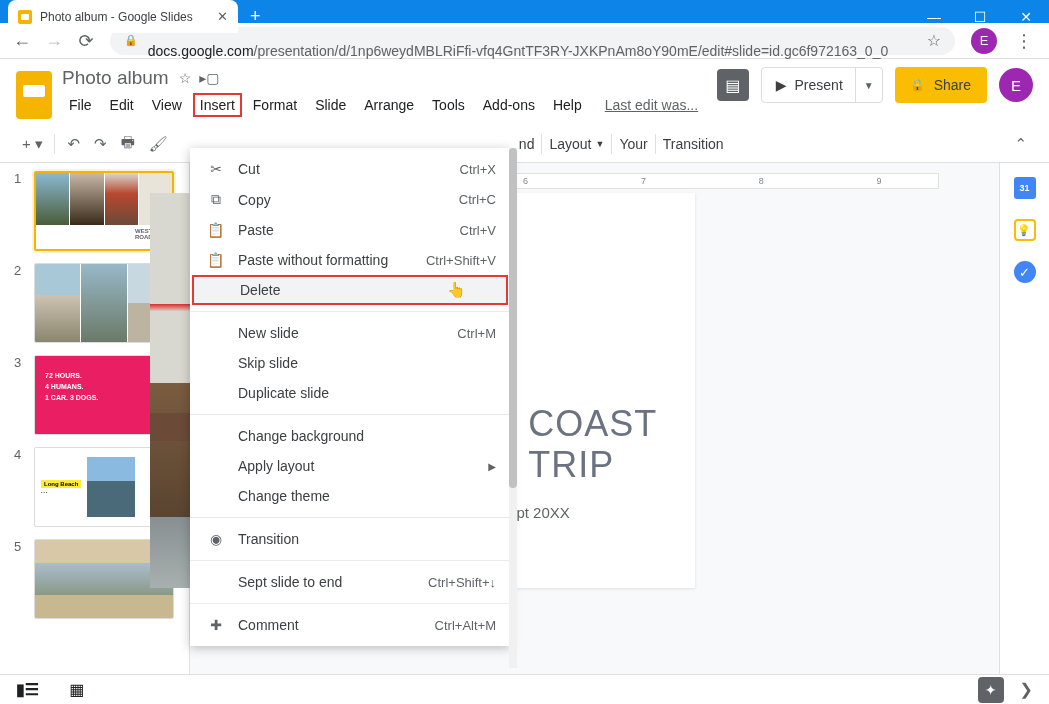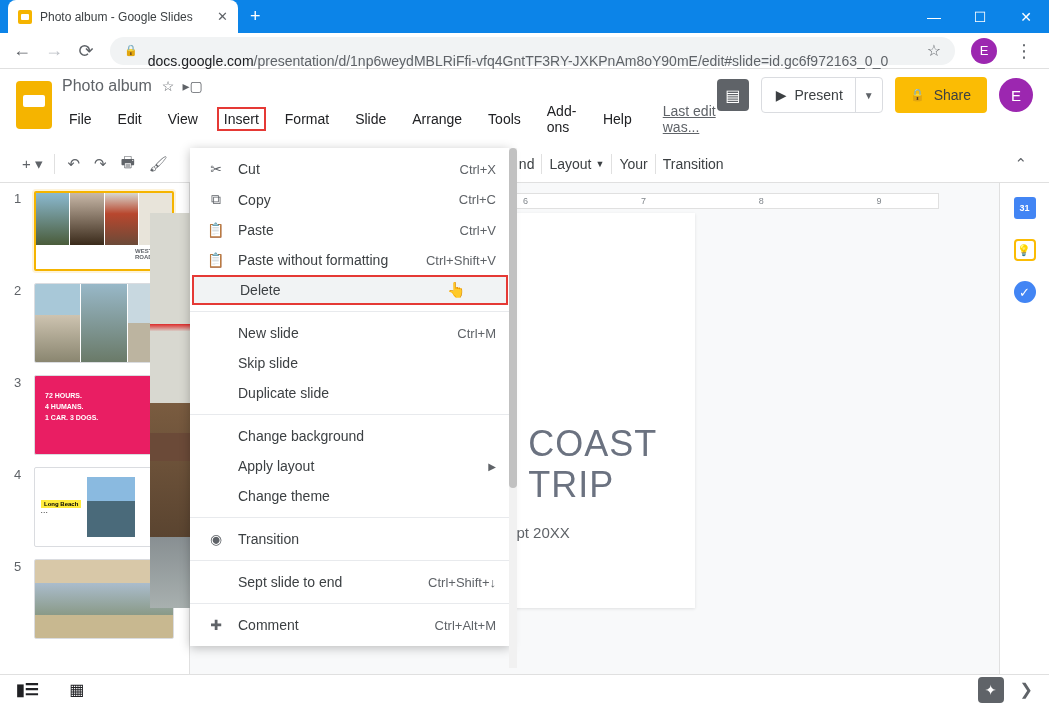--- a/index.html
+++ b/index.html
@@ -1,19 +1,19 @@
 <!DOCTYPE html>
 <html><head>
 <meta charset="utf-8">
 <style>
 * { box-sizing: border-box; margin: 0; padding: 0; font-family: Arial, sans-serif; }
 body { width: 1049px; height: 704px; overflow: hidden; background: #fff; position: relative; }
 
 
-.titlebar { height: 33px; background: #0c84e8; display: flex; align-items: flex-start; position: relative; }
+.titlebar { height: 23px; background: #0c84e8; display: flex; align-items: flex-start; position: relative; }
 .tab { background: #fff; height: 33px; margin-top: 0px; margin-left: 8px; padding: 0 32px 0 10px; display: flex; align-items: center; border-radius: 8px 8px 0 0; font-size: 12px; color: #3c4043; position: relative; width: 230px; }
 .tab-favicon { width: 14px; height: 14px; background: #f5b400; border-radius: 2px; margin-right: 8px; display: flex; align-items: center; justify-content: center; }
 .tab-favicon::before { content: ''; width: 8px; height: 6px; background: #fff; border-radius: 1px; }
 .tab-close { position: absolute; right: 10px; font-size: 13px; color: #5f6368; }
 .newtab { color: #fff; font-size: 18px; margin-left: 12px; margin-top: 6px; cursor: pointer; }
 .win-controls { position: absolute; right: 0; top: 0; display: flex; }
 .win-btn { width: 46px; height: 33px; display: flex; align-items: center; justify-content: center; color: #fff; font-size: 14px; }
 
 
 .urlbar { height: 36px; background: #fff; border-bottom: 1px solid #e0e0e0; display: flex; align-items: center; padding: 0 8px; gap: 4px; }
@@ -27,23 +27,23 @@
 .star-icon { color: #5f6368; font-size: 16px; }
 .avatar { width: 26px; height: 26px; border-radius: 50%; background: #9c27b0; color: #fff; display: flex; align-items: center; justify-content: center; font-size: 13px; font-weight: 500; margin: 0 6px; }
 .chrome-menu { color: #5f6368; font-size: 18px; padding: 0 8px; }
 
 
 .slides-header { display: flex; align-items: flex-start; padding: 8px 16px 0; }
 .slides-logo { width: 36px; height: 48px; background: #f5b400; border-radius: 4px; margin-right: 10px; position: relative; margin-top: 4px; }
 .slides-logo::after { content: ''; position: absolute; top: 14px; left: 7px; right: 7px; height: 12px; background: #fff; border-radius: 2px; }
 .doc-info { flex: 1; }
 .doc-title-row { display: flex; align-items: center; gap: 10px; }
-.doc-title { font-size: 16px; color: #5f6368; }
+.doc-title { font-size: 19px; color: #5f6368; }
 .doc-icons { display: flex; gap: 8px; color: #5f6368; font-size: 14px; }
-.menubar { display: flex; gap: 12px; margin-top: 4px; font-size: 14px; color: #202124; align-items: center; }
+.menubar { display: flex; gap: 4px; margin-top: 4px; font-size: 14px; color: #202124; align-items: center; }
 .menu-item { padding: 4px 7px; cursor: pointer; }
 .menu-item.highlighted { border: 2px solid #e53935; padding: 2px 5px; }
 .last-edit { color: #5f6368; text-decoration: underline; margin-left: 12px; font-size: 14px; }
 .header-right { display: flex; align-items: center; gap: 12px; }
 .comment-icon { width: 32px; height: 32px; background: #5f6368; border-radius: 4px; display: flex; align-items: center; justify-content: center; color: #fff; font-size: 16px; }
 .present-group { display: flex; border: 1px solid #dadce0; border-radius: 4px; height: 36px; align-items: center; }
 .present-btn { padding: 0 12px 0 14px; display: flex; align-items: center; gap: 8px; font-size: 14px; color: #3c4043; font-weight: 500; }
 .present-arrow { padding: 0 8px; border-left: 1px solid #dadce0; height: 100%; display: flex; align-items: center; font-size: 10px; color: #5f6368; }
 .share-btn { background: #fbbc04; height: 36px; padding: 0 16px; border-radius: 4px; display: flex; align-items: center; gap: 8px; font-size: 14px; font-weight: 500; color: #3c4043; }
 .share-lock { font-size: 12px; }

